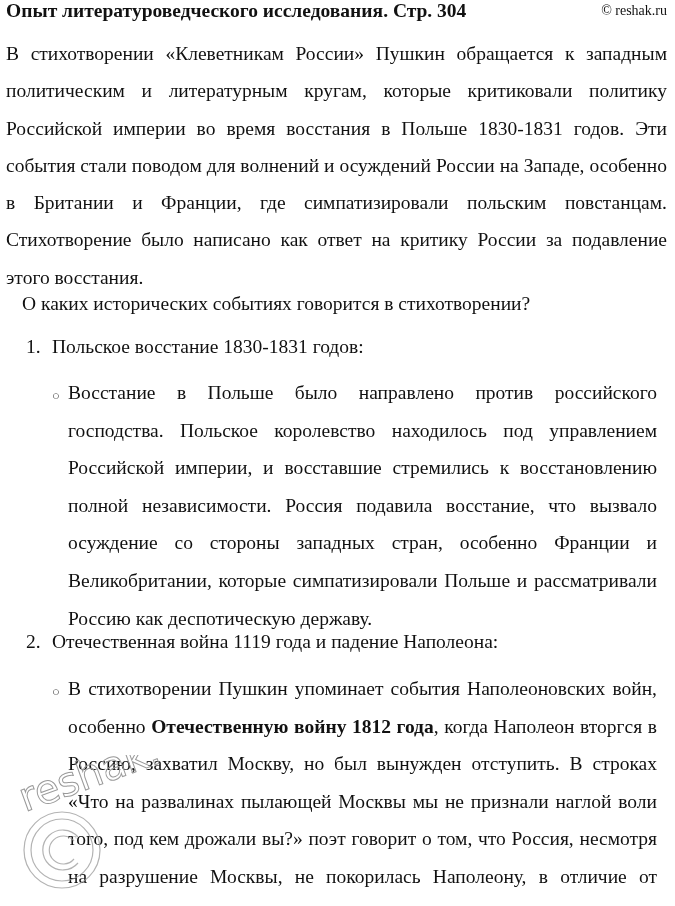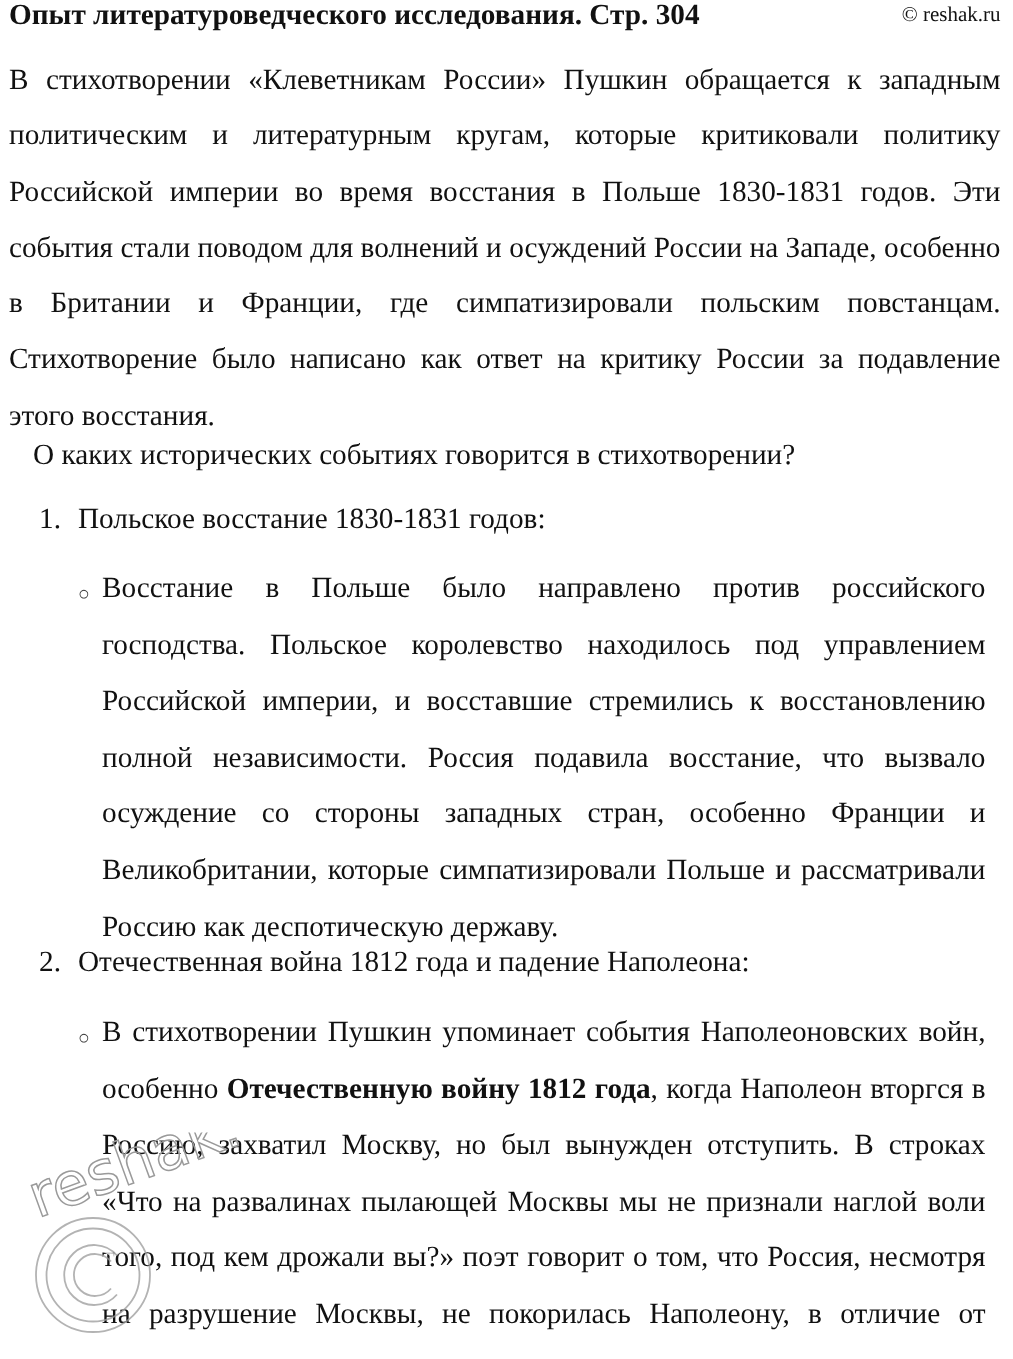--- a/index.html
+++ b/index.html
@@ -110,21 +110,21 @@
 <div class="num-item item1">
   <span class="num">1.</span>
   <span class="label"><b>Польское восстание 1830-1831 годов</b><span>:</span></span>
 </div>
 
 <span class="bullet bullet1">○</span>
 <p class="sub sub1">Восстание в Польше было направлено против российского господства. Польское королевство находилось под управлением Российской империи, и восставшие стремились к восстановлению полной независимости. Россия подавила восстание, что вызвало осуждение со стороны западных стран, особенно Франции и Великобритании, которые симпатизировали Польше и рассматривали Россию как деспотическую державу.</p>
 
 <div class="num-item item2">
   <span class="num">2.</span>
-  <span class="label"><b>Отечественная война 1812 года и падение Наполеона</b><span>:</span></span>
+  <span class="label"><b>Отечественная война 1119 года и падение Наполеона</b><span>:</span></span>
 </div>
 
 <span class="bullet bullet2">○</span>
 <p class="sub sub2"><span>В стихотворении Пушкин упоминает события Наполеоновских войн, особенно </span><b>Отечественную войну 1812 года</b><span>, когда Наполеон вторгся в Россию, захватил Москву, но был вынужден отступить. В строках «Что на развалинах пылающей Москвы мы не признали наглой воли того, под кем дрожали вы?» поэт говорит о том, что Россия, несмотря на разрушение Москвы, не покорилась Наполеону, в отличие от многих западных стран, которые подчинились его диктату.</span></p>
 
 <svg class="watermark" viewBox="0 0 150 150" xmlns="http://www.w3.org/2000/svg">
   <g fill="none" stroke="#9a9a9a" stroke-width="1.2" opacity="0.75">
     <circle cx="50" cy="95" r="38"></circle>
     <circle cx="50" cy="95" r="31"></circle>
     <path d="M66 82 A20 20 0 1 0 66 108" stroke-width="7" stroke="#ffffff" opacity="1"></path>

